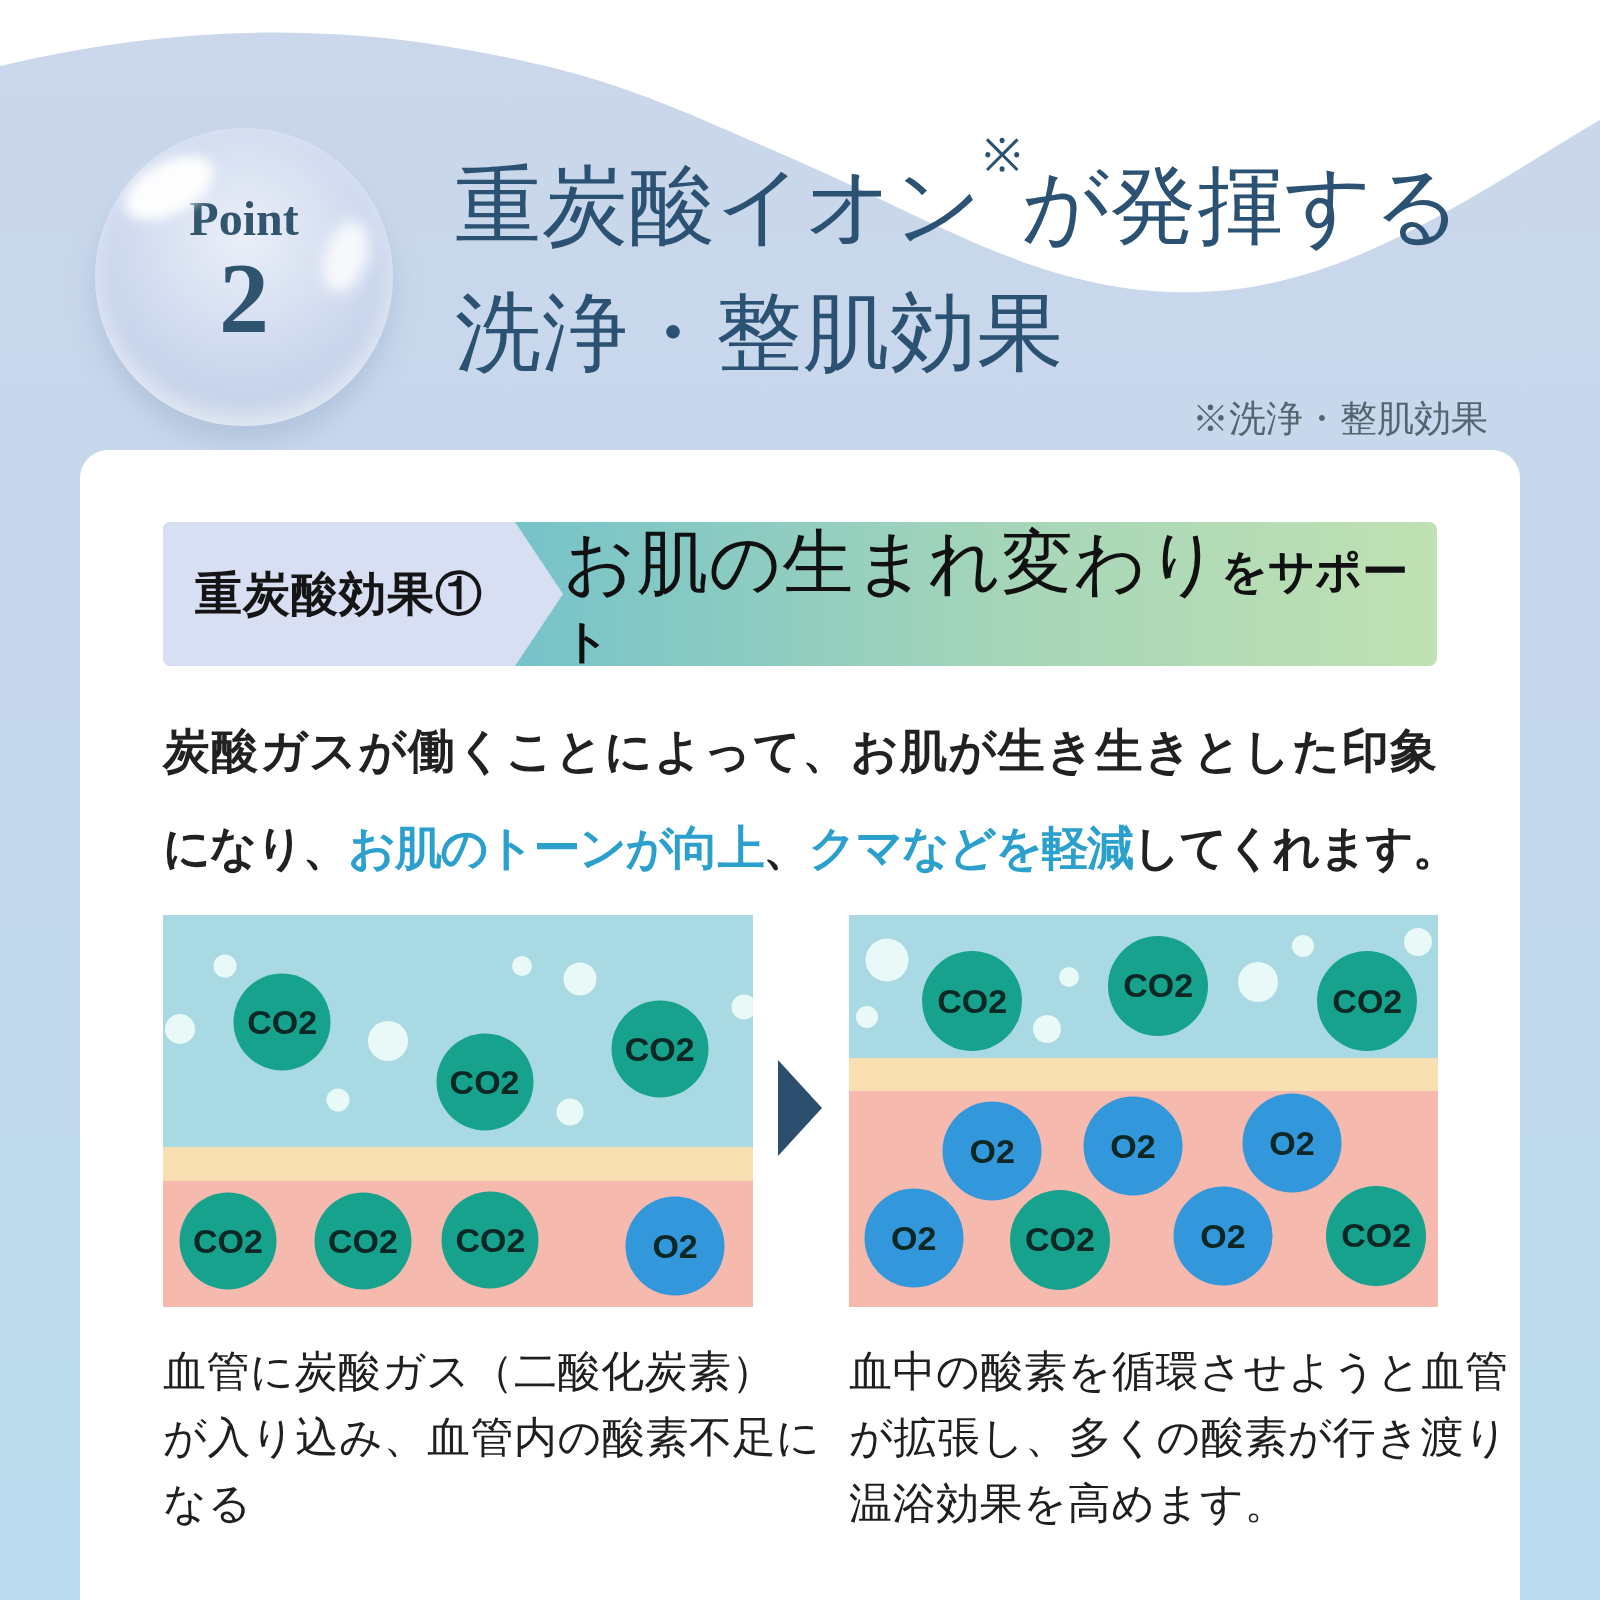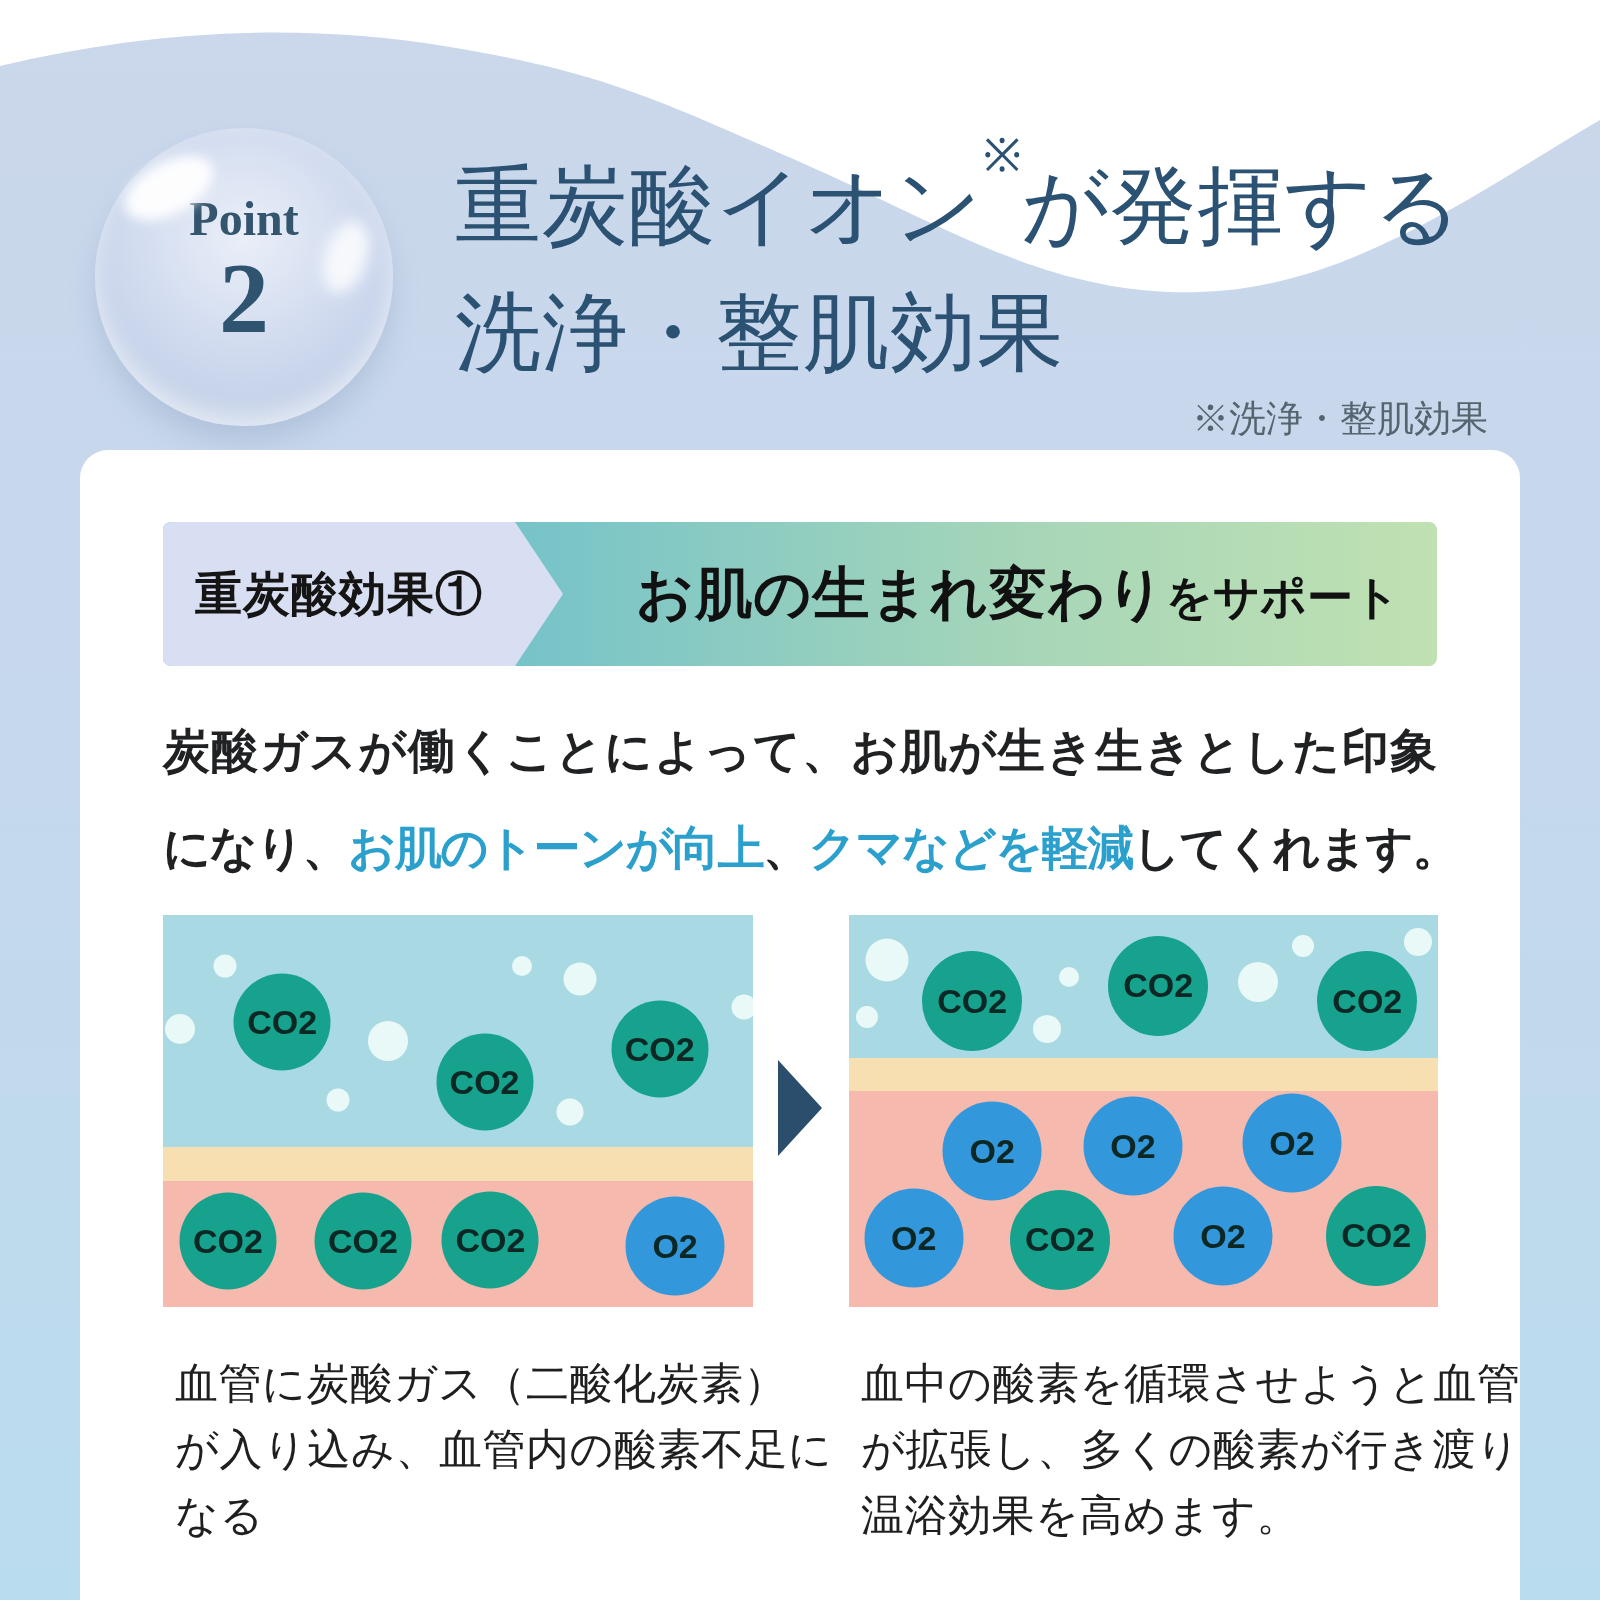--- a/index.html
+++ b/index.html
@@ -32,21 +32,21 @@
 
   
   .banner{position:absolute;left:83px;top:72px;width:1274px;height:144px;border-radius:8px;
     background:linear-gradient(90deg,#74c2ca 26%,#a7d6b8 68%,#c0e1b2 100%);}
   .banner-chevron{position:absolute;left:0;top:0;width:400px;height:100%;background:#d9dff2;
     clip-path:polygon(0 0,88% 0,100% 50%,88% 100%,0 100%);
     display:flex;align-items:center;justify-content:center;border-radius:8px 0 0 8px;}
   .banner-chevron span{font-size:47px;font-weight:700;color:#151515;padding-right:48px;letter-spacing:1px;}
   .banner-headline{position:absolute;left:400px;right:0;top:0;bottom:0;
     display:flex;align-items:center;justify-content:center;}
-  .hl-main{font-size:57px;font-weight:700;color:#111;letter-spacing:1px;margin-left:36px;}
+  .hl-main{font-size:71px;font-weight:400;color:#111;letter-spacing:1px;}
   .hl-suffix{font-size:46px;font-weight:700;color:#111;}
 
   
   .body-line{position:absolute;left:83px;width:1274px;margin:0;font-size:47px;color:#1f2123;
     font-weight:600;line-height:97px;}
   .line1{top:252px;text-align:justify;text-align-last:justify;}
   .line2{top:349px;letter-spacing:-1.5px;white-space:nowrap;}
 
   
   .diagram{position:absolute;top:465px;height:392px;display:flex;flex-direction:column;overflow:hidden;}
@@ -54,21 +54,21 @@
   #diagram-right{left:769px;width:589px;}
   .layer{width:100%;}
   .bubble{position:absolute;border-radius:50%;transform:translate(-50%,-50%);}
   .mol{position:absolute;border-radius:50%;transform:translate(-50%,-50%);
     display:flex;align-items:center;justify-content:center;
     font-size:34px;font-weight:700;color:#0d2824;letter-spacing:0;}
   .flow-arrow{position:absolute;left:698px;top:610px;width:0;height:0;
     border-left:44px solid #2b4e6d;border-top:48px solid transparent;border-bottom:48px solid transparent;}
 
   
-  .caption{position:absolute;top:888px;margin:12px;font-size:43px;color:#1f1f1f;line-height:66px;
+  .caption{position:absolute;top:888px;margin:0;font-size:43px;color:#1f1f1f;line-height:66px;
     white-space:pre-line;letter-spacing:0.5px;}
   .caption-left{left:83px;width:680px;}
   .caption-right{left:769px;width:680px;}
   .image-note{position:absolute;right:83px;top:1078px;margin:0;font-size:40px;color:#8fa0a9;}
 </style>
 </head>
 <body>
 
 <div class="page">
 

